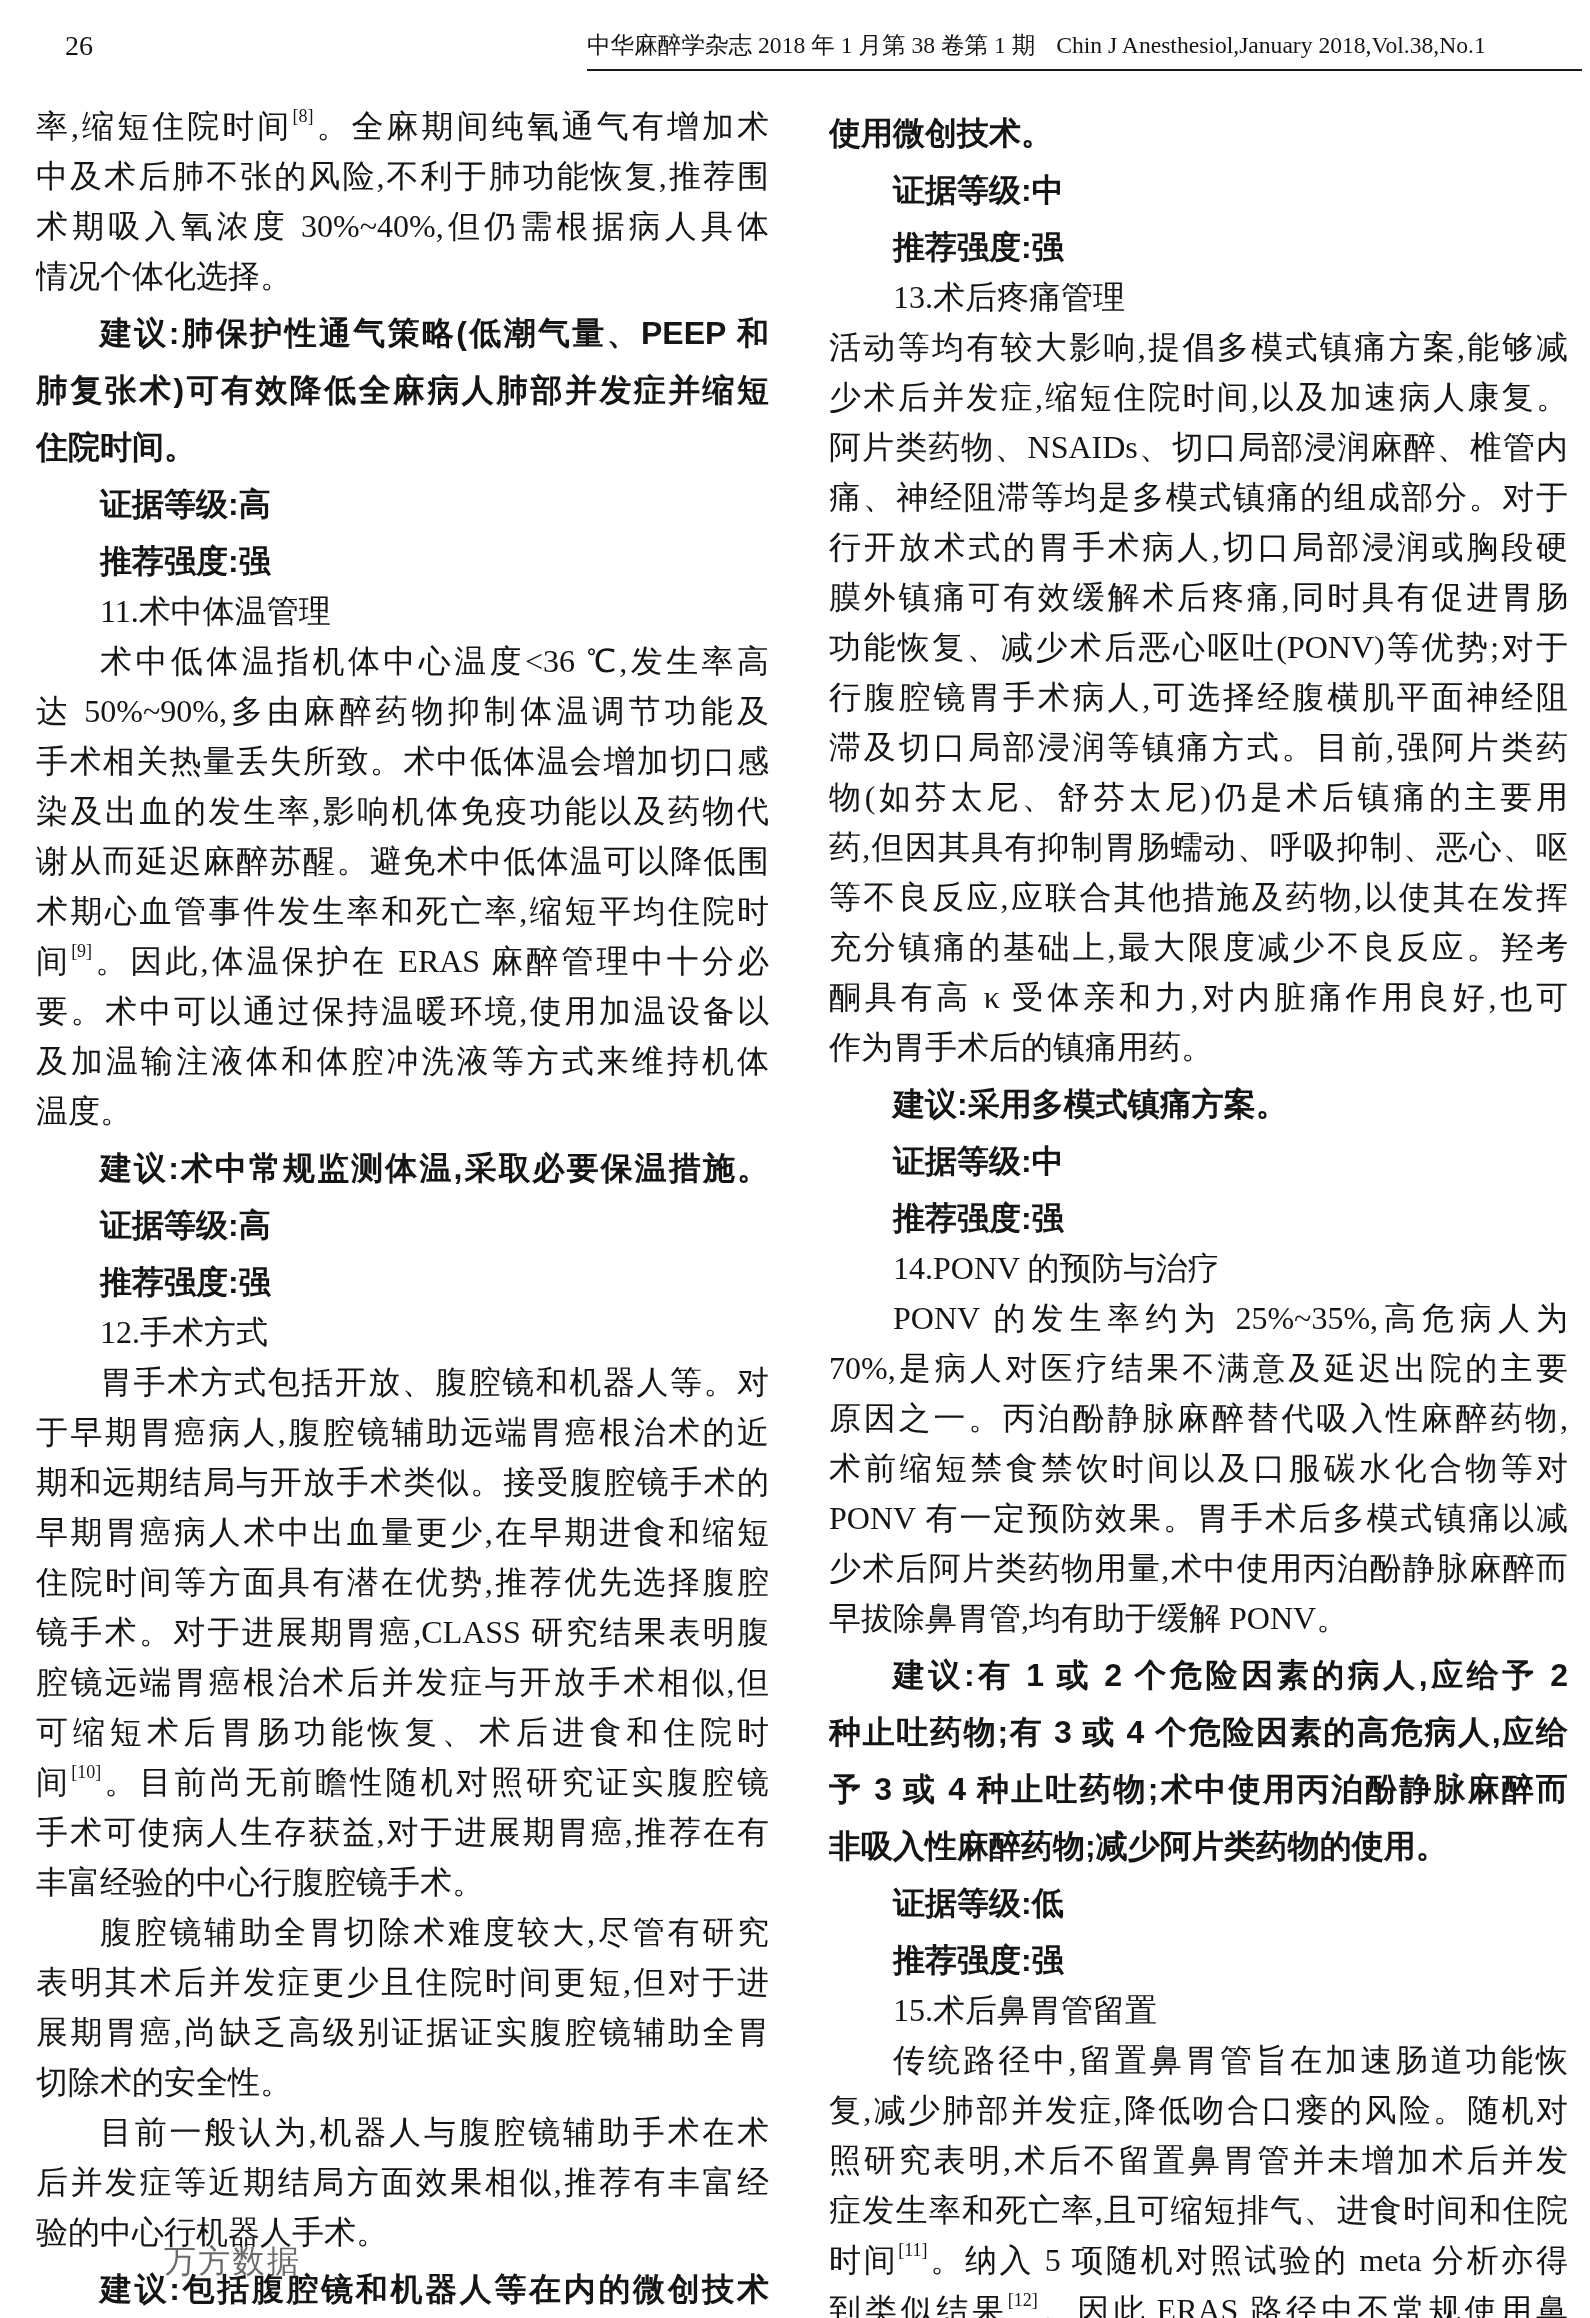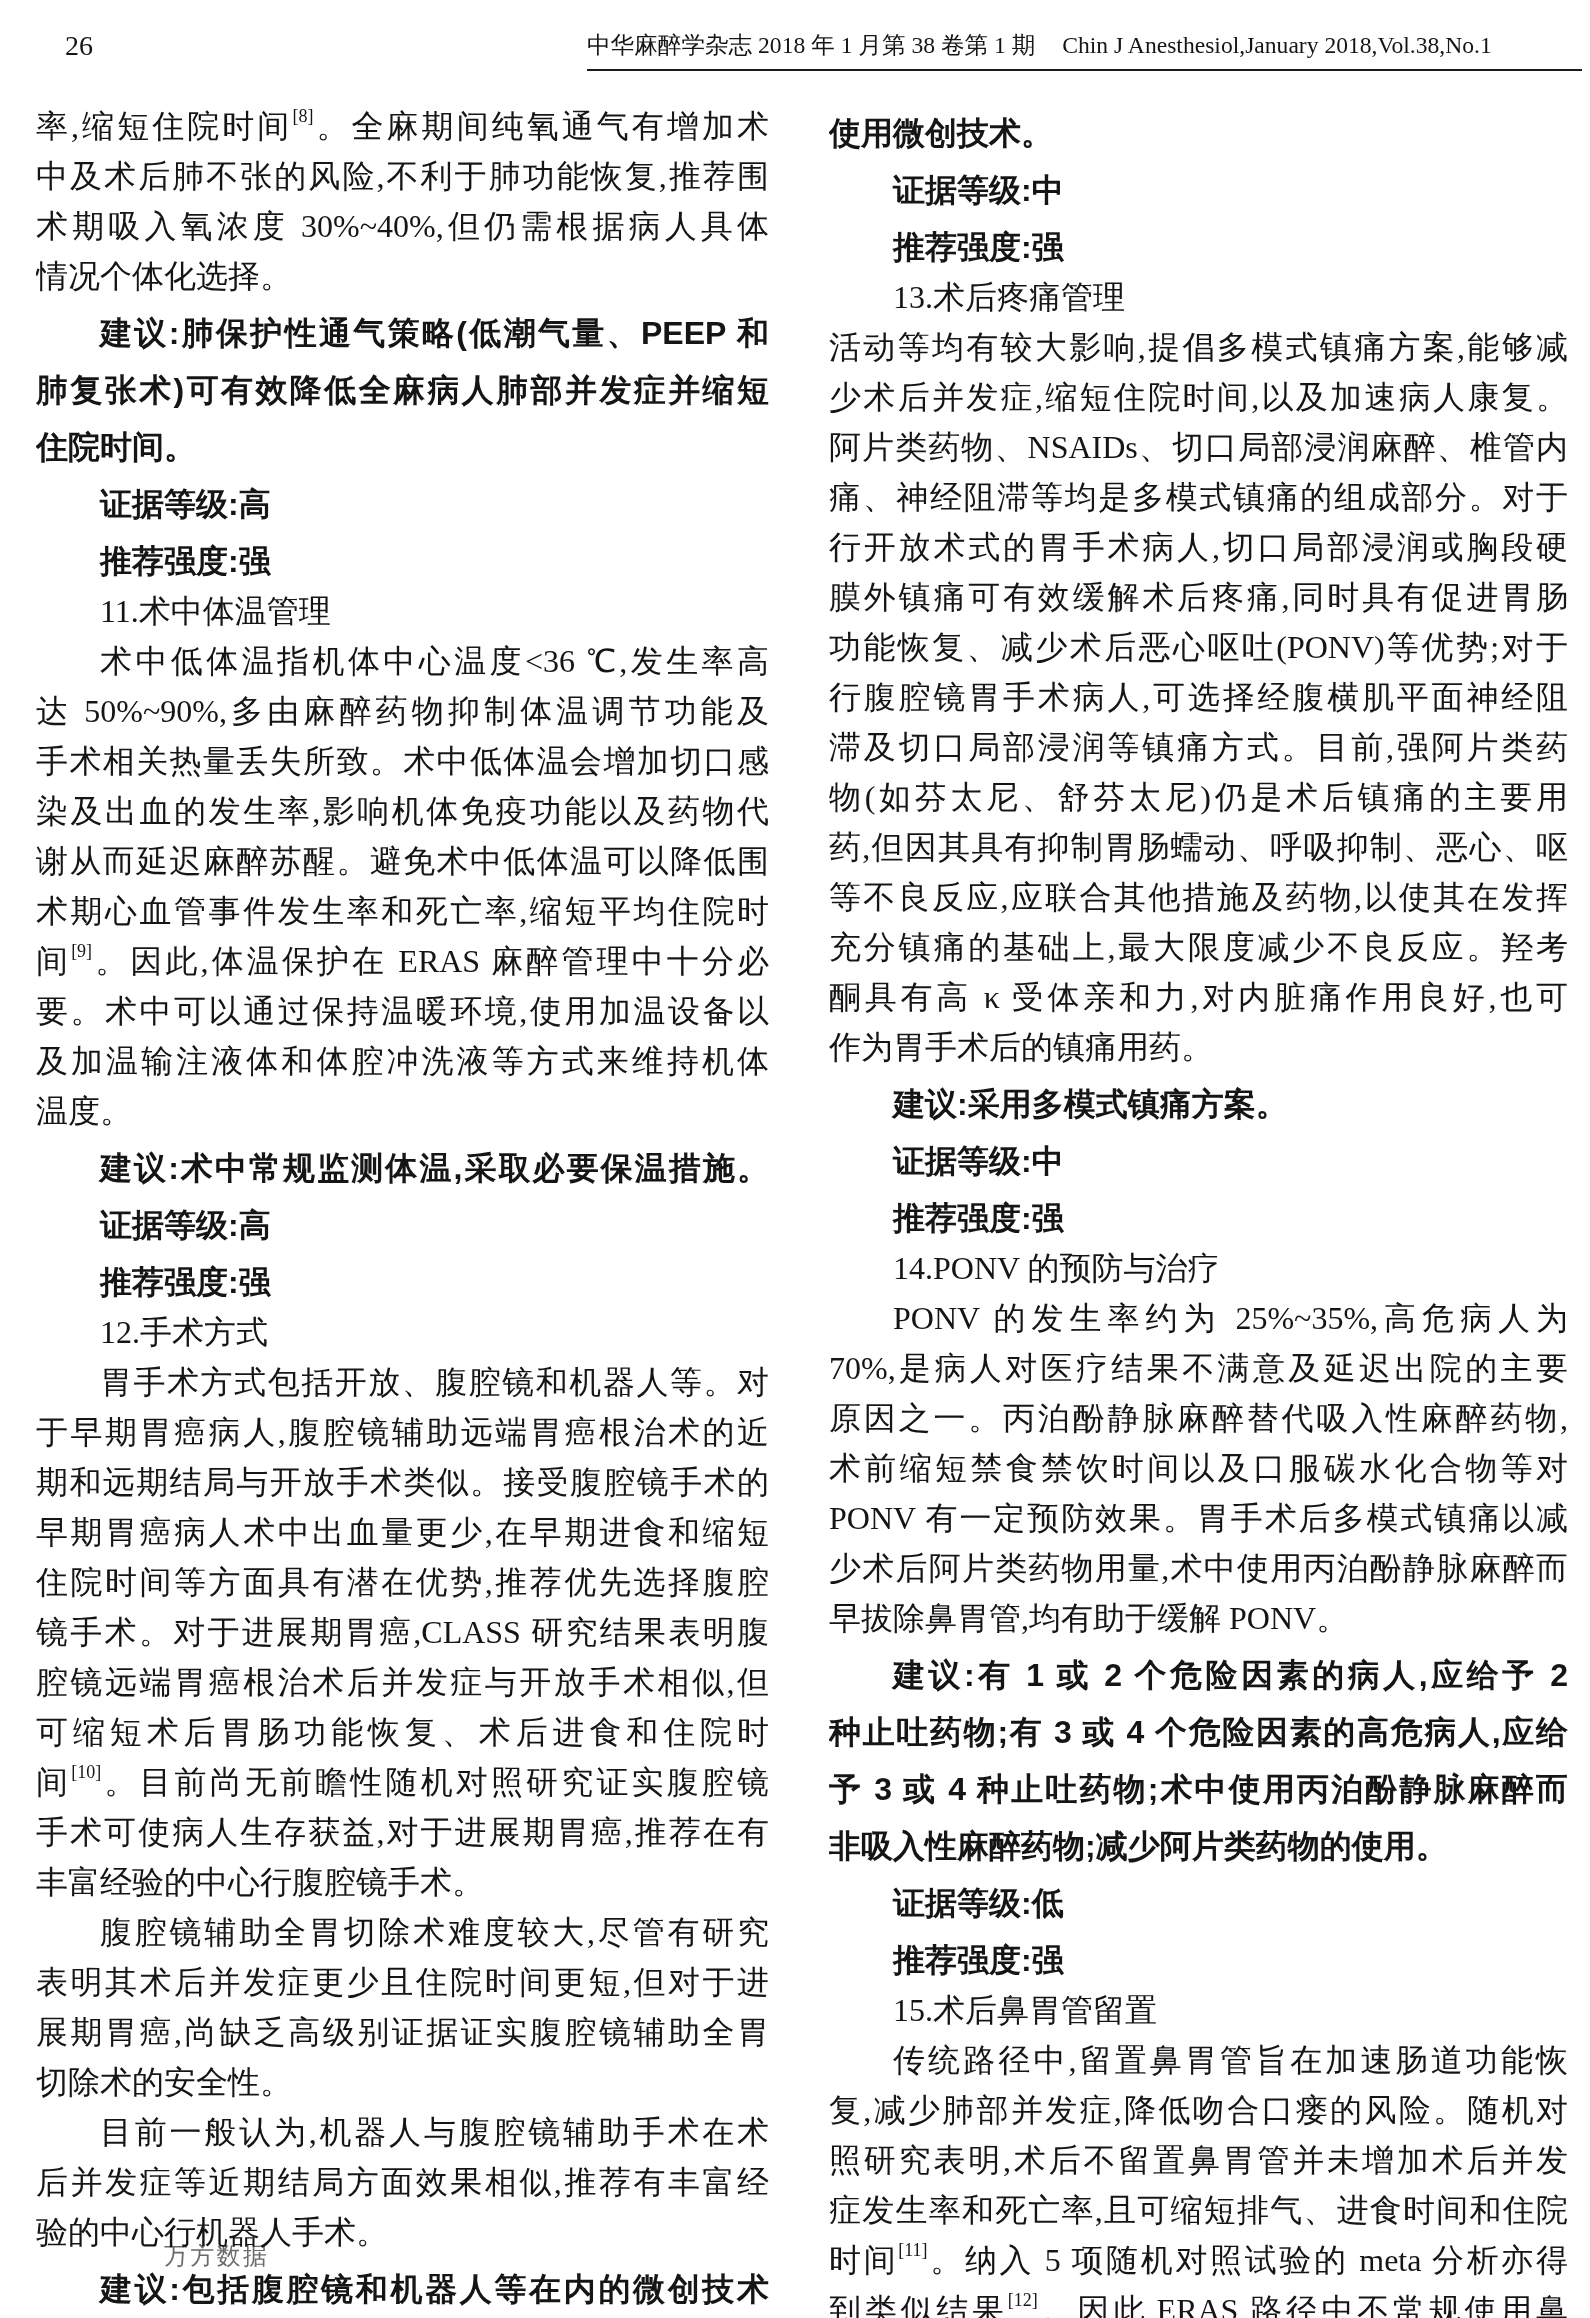--- a/index.html
+++ b/index.html
@@ -22,21 +22,21 @@
   .jtitle{
     position:absolute;
     left:587px; top:29px;
     width:995px;
     padding-bottom:8.4px;
     border-bottom:2.3px solid #1b1b1b;
     font-size:23.6px;
     white-space:nowrap;
     font-family:"Liberation Serif", serif;
   }
-  .jtitle .jen{ margin-left:27px; }
+  .jtitle .jen{ margin-left:21px; }
   
   .col{
     position:absolute;
     top:101px;
     font-size:32px;
     line-height:50px;
     z-index:2;
   }
   .col-left{ left:36px;  width:733px; }
   .col-right{ left:829px; width:739px; }
@@ -58,21 +58,21 @@
   sup.ref{
     font-size:18px;
     line-height:0;
     vertical-align:15px;
     letter-spacing:0;
   }
   
   .watermark{
     position:absolute;
     left:164px; top:2240px;
-    font-size:24px;
+    font-size:32px;
     color:#5a5a5a;
     opacity:0.9;
     z-index:1;
     font-family:"Liberation Serif", serif;
     letter-spacing:2.3px;
   }
 </style>
 </head>
 <body>
 

